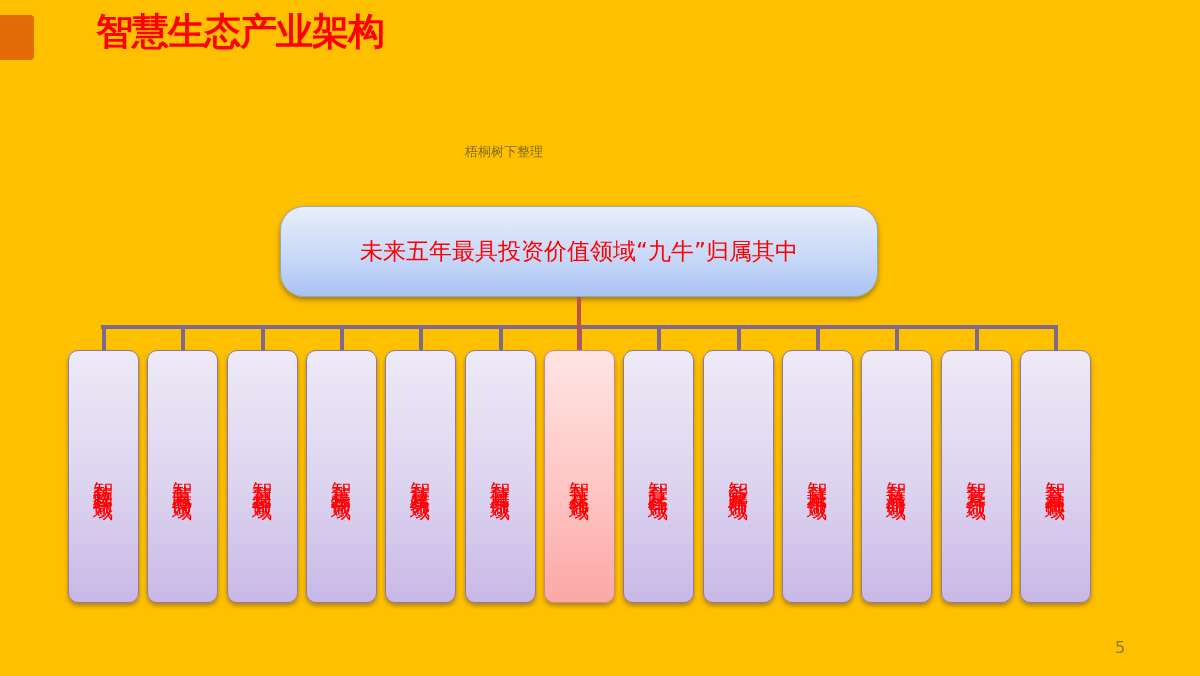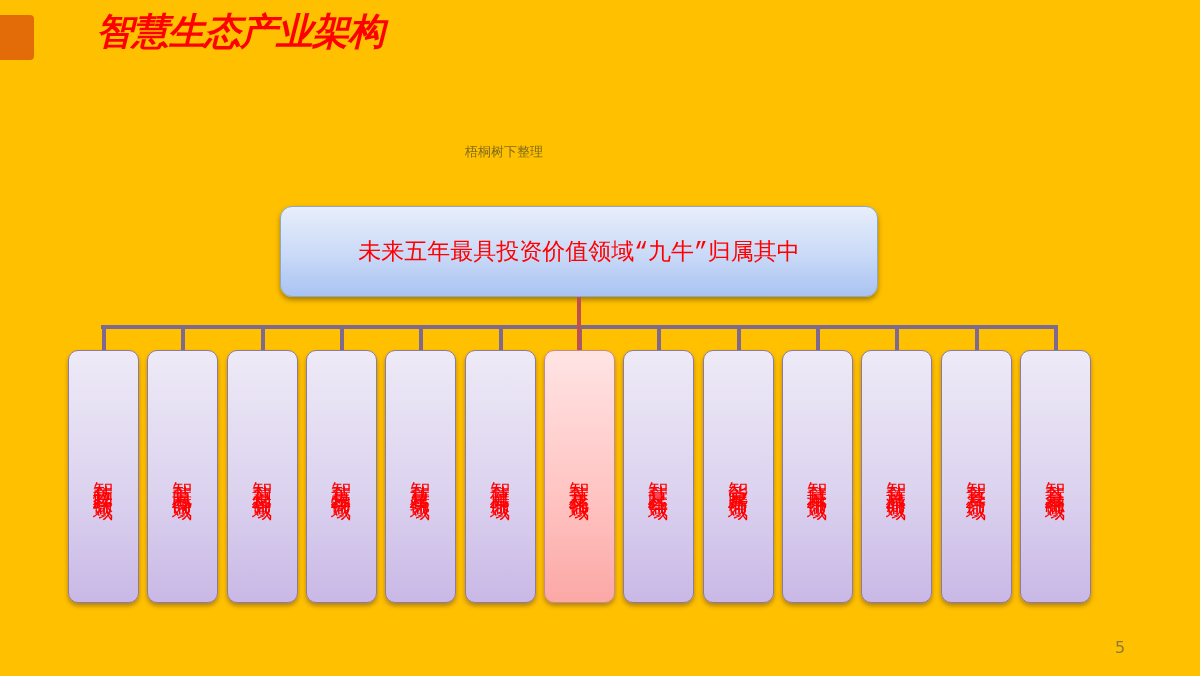--- a/index.html
+++ b/index.html
@@ -16,37 +16,36 @@
       border-radius: 0 4px 4px 0;
     }
     .page-title {
       position: absolute; left: 95px; top: 8px;
       width: 290px;
       color: #FF0000;
       font-size: 37px; font-weight: bold;
       line-height: 48px;
       text-align: center;
       letter-spacing: -1px;
-      font-style: italic;
     }
     .credit {
       position: absolute; left: 0; width: 1008px; top: 143px;
       text-align: center;
       font-family: "DejaVu Serif", "Liberation Serif", serif;
       font-size: 13px;
       color: #7F6A1A;
     }
     .root-box {
       position: absolute; left: 280px; top: 206px;
       width: 598px; height: 91px;
-      border-radius: 12px;
+      border-radius: 24px;
       border: 1px solid #8EA9C8;
       background: linear-gradient(to bottom, #E8EEFB 0%, #C9D9F7 55%, #A9C3F2 100%);
       box-shadow: 0 3px 5px rgba(0,0,0,0.35);
-      display: flex; align-items: center; justify-content: center; font-family: Liberation Mono, monospace;
+      display: flex; align-items: center; justify-content: center;
     }
     .root-text {
       color: #FF0000;
       font-size: 23px;
       letter-spacing: 0px;
     }
     .stem {
       position: absolute; left: 577px; top: 297px;
       width: 4px; height: 54px;
       background: #C0504D;

